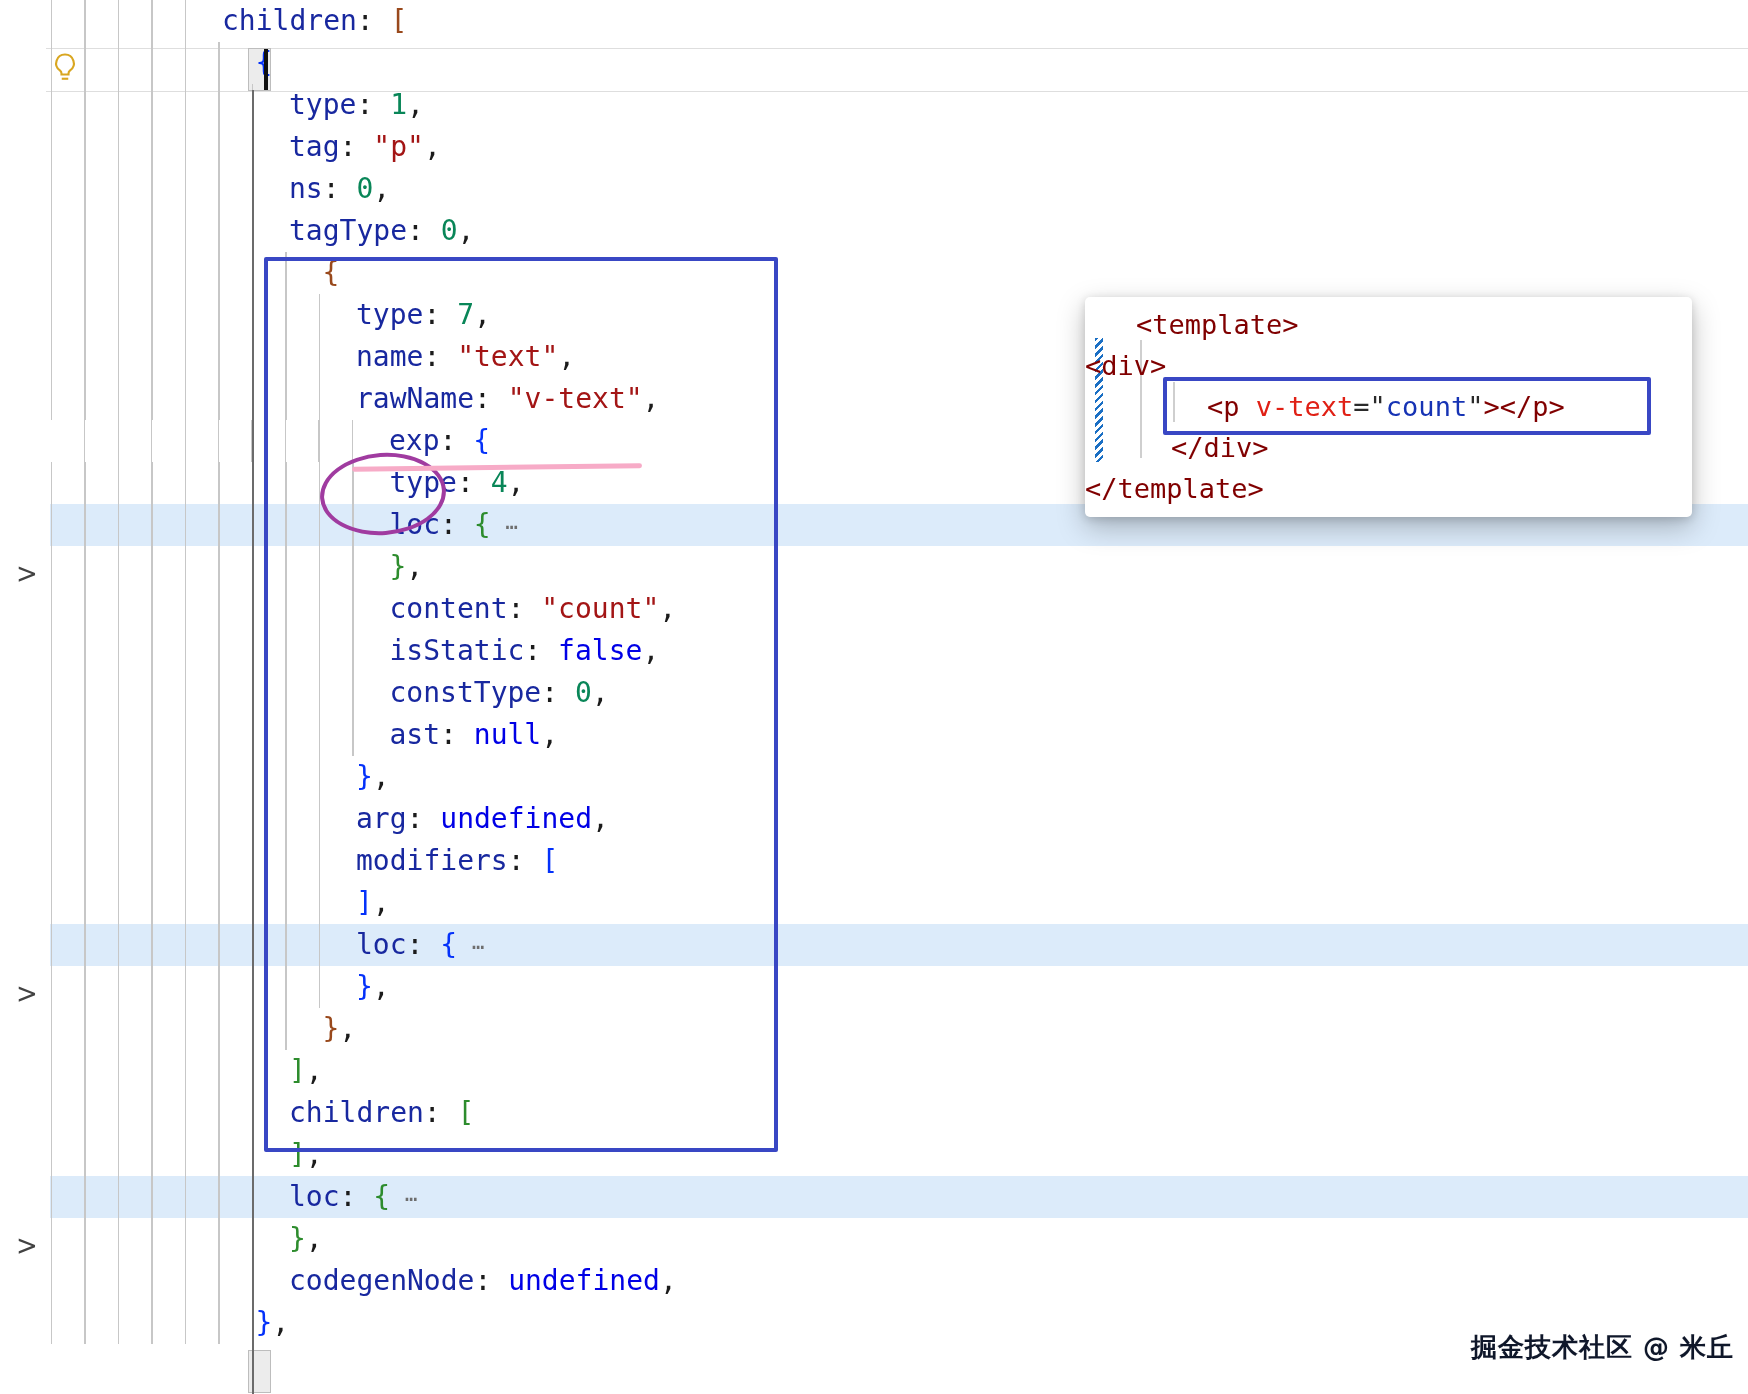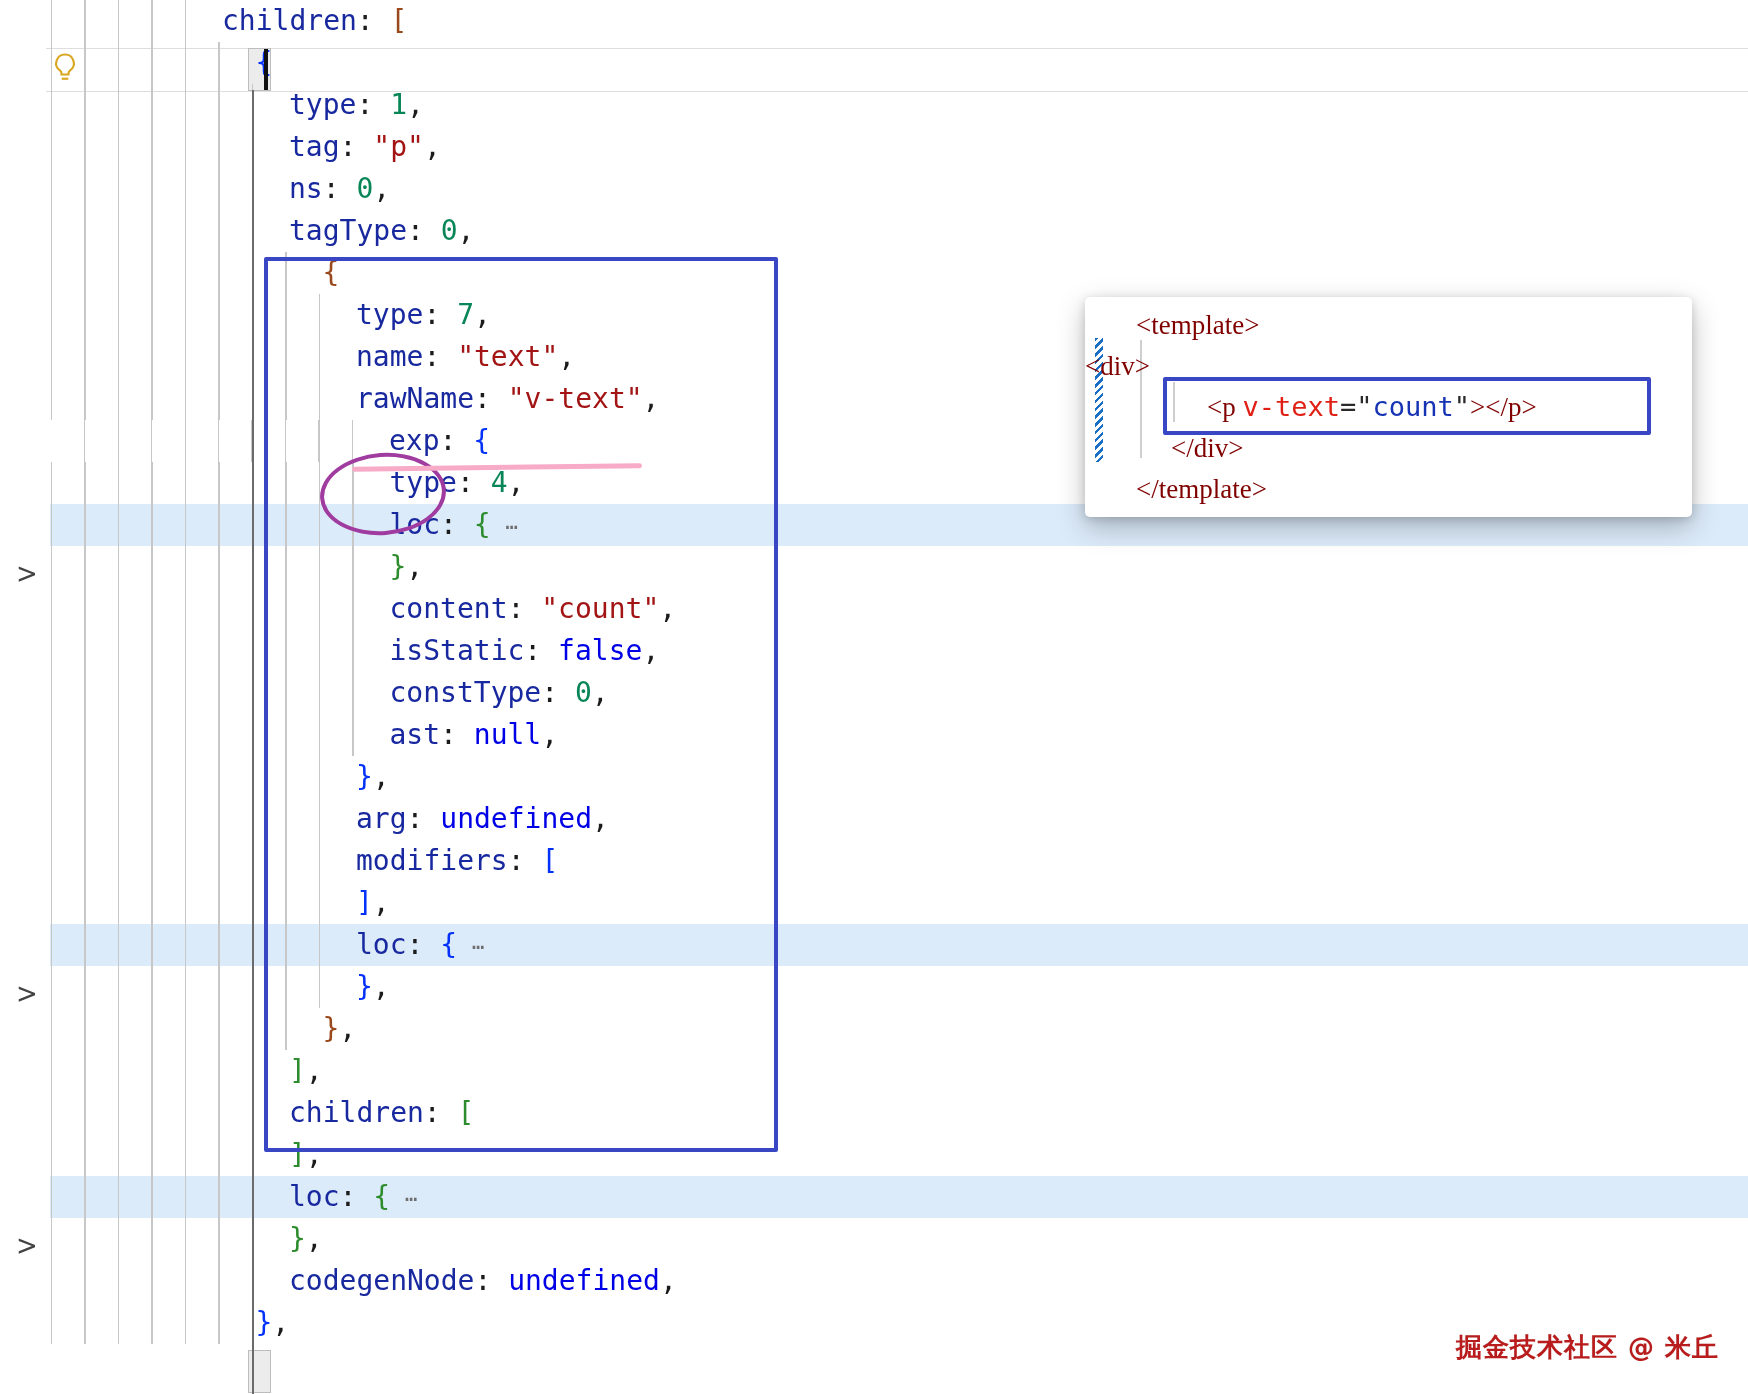--- a/index.html
+++ b/index.html
@@ -38,35 +38,35 @@
                transform:rotate(-4deg);pointer-events:none;}
   .pink-underline{position:absolute;left:352px;top:465px;width:290px;height:5px;z-index:8;
                   background:var(--annotation_pink);border-radius:3px;transform:rotate(-0.7deg);
                   pointer-events:none;}
   
   .card{position:absolute;left:1085px;top:297px;width:607px;height:220px;z-index:9;
         background:#ffffff;border-radius:5px;
         box-shadow:0 10px 28px rgba(0,0,0,0.25), 0 2px 10px rgba(0,0,0,0.15);}
   #card-lines{position:absolute;left:0;top:7px;right:0;}
   .ccl{height:41px;line-height:41px;font-size:27px;white-space:pre;}
-  .tk-tag{color:var(--tag);font-family:Liberation Serif, serif;}
+  .tk-tag{color:var(--tag);}
   .tk-attr{color:var(--attr_name);}
   .tk-eq{color:#2a2a2a;}
   .tk-val{color:var(--attr_value);text-align:center;}
   .hatch{position:absolute;left:10px;top:41px;width:8px;height:124px;
          background:repeating-linear-gradient(135deg,var(--diff_modified_blue) 0 2.5px,#ffffff 2.5px 5.5px);}
   .card-guide{position:absolute;width:1.5px;background:#cfcfcf;}
   .cg1{left:55px;top:43px;height:118px;}
   .cg2{left:88px;top:85px;height:40px;}
   .card-rect{position:absolute;left:78px;top:80px;width:480px;height:50px;
              border:4px solid var(--annotation_blue);border-radius:2px;pointer-events:none;}
   
-  .watermark{position:absolute;right:29px;top:1330px;z-index:10;
+  .watermark{position:absolute;right:14px;top:1330px;z-index:10;
              font-family:"DejaVu Sans",sans-serif;font-size:26px;font-weight:700;
-             color:#b91c1c;letter-spacing:1px;
+             color:#0f172a;letter-spacing:1px;
              text-shadow:1.5px 1.5px 1px rgba(255,255,255,0.95), -0.5px -0.5px 0 rgba(0,0,0,0.12);}
 </style>
 </head>
 <body>
 
 <div class="stage" id="stage">
 
   <div class="cur-line"></div>
   <div class="bracket-box bb-open"></div>
   <div class="bracket-box bb-close"></div>
@@ -120,21 +120,21 @@
 
   <div class="card">
     <div class="hatch"></div>
     <div class="card-guide cg1"></div>
     <div class="card-guide cg2"></div>
     <div id="card-lines">
         <div class="ccl" style="padding-left: 51px;"><span class="tk-tag">&lt;template&gt;</span></div>
         <div class="ccl" style=""><span class="tk-tag">&lt;div&gt;</span></div>
         <div class="ccl" style="padding-left: 122px;"><span class="tk-tag">&lt;p </span><span class="tk-attr">v-text</span><span class="tk-eq">=</span><span class="tk-eq">"</span><span class="tk-val">count</span><span class="tk-eq">"</span><span class="tk-tag">&gt;&lt;/p&gt;</span></div>
         <div class="ccl" style="padding-left: 86px;"><span class="tk-tag">&lt;/div&gt;</span></div>
-        <div class="ccl" style="padding-left: 51px;"><span class="tk-tag">&lt;/template&gt;</span></div>
+        <div class="ccl" style=""><span class="tk-tag">&lt;/template&gt;</span></div>
       </div>
     <div class="card-rect"></div>
   </div>
 
   <div class="watermark">掘金技术社区 @ 米丘</div>
 <div class="chev" style="top: 560px;">&gt;</div>
     <div class="chev" style="top: 980px;">&gt;</div>
     <div class="chev" style="top: 1232px;">&gt;</div>
   </div>
 

